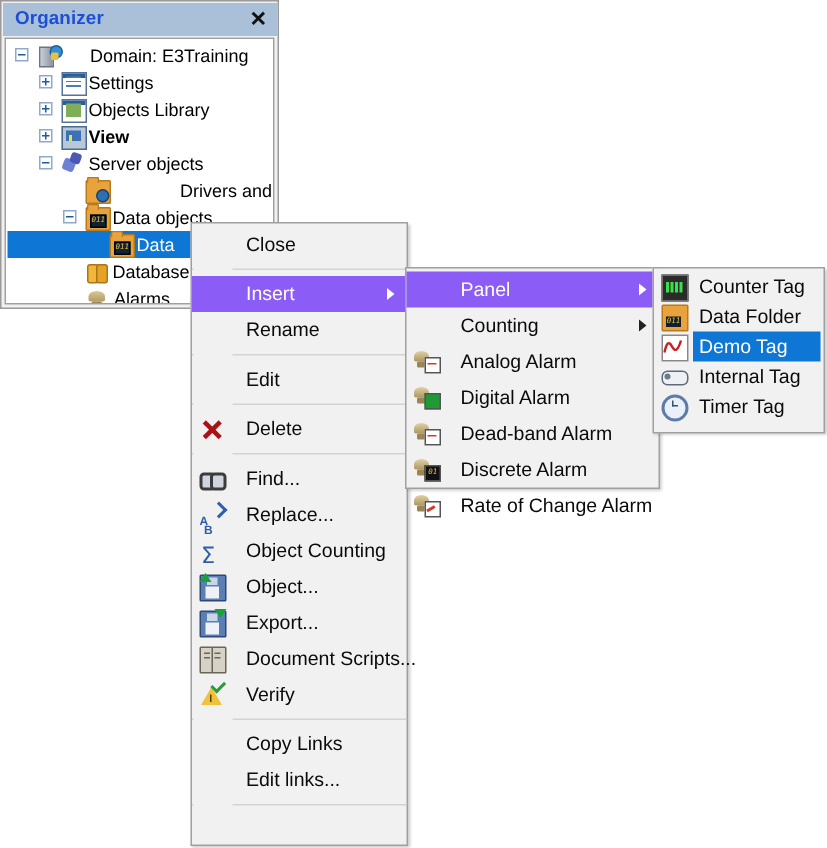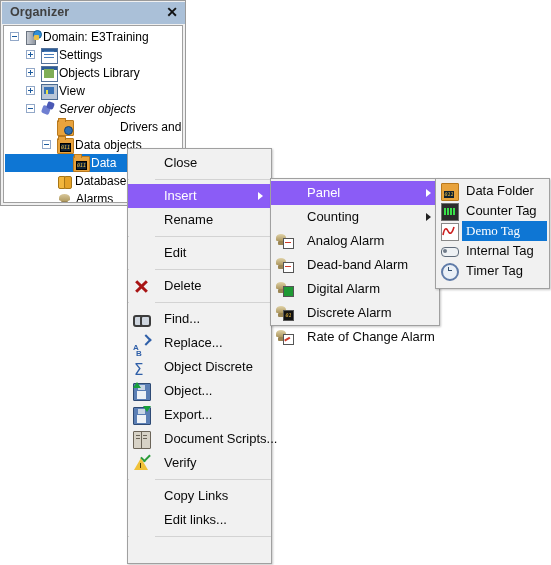--- a/index.html
+++ b/index.html
@@ -34,21 +34,21 @@
     width: 183px;
     height: 22px;
     background: #aac0d8;
     box-sizing: border-box;
   }
   #organizer-title {
     position: absolute;
     left: 8px; top: 3px;
     font-size: 12.5px;
     font-weight: bold;
-    color: #404040;
+    color: #1d4ed8;
     letter-spacing: .1px;
   }
   #organizer-close {
     position: absolute;
     right: 7px; top: 2px;
     font-size: 14px;
     font-weight: bold;
     color: #111;
     line-height: 16px;
     cursor: default;
@@ -293,21 +293,21 @@
   </div>
   <div id="tree-frame">
     <div id="tree">
         <div class="tnode">
           <span class="expander" style="left: 6px;"></span>
           <span class="ic ic-domain" style="position: absolute; left: 21px; top: 2px;">
             <i class="tower"></i>
             <i class="glob"></i>
             <i class="yel"></i>
           </span>
-          <span class="tlabel" style="left: 39px;">Domain: E3Training</span>
+          <span class="tlabel" style="left: 56px;">Domain: E3Training</span>
         </div>
         <div class="tnode">
           <span class="expander plus" style="left: 22px;"></span>
           <span class="ic ic-doc" style="position: absolute; left: 37px; top: 2px;">
             <i class="cap"></i>
             <i class="bars"></i>
           </span>
           <span class="tlabel" style="left: 55px;">Settings</span>
         </div>
         <div class="tnode">
@@ -317,29 +317,29 @@
             <i class="bars" style="background:#7fae58"></i>
           </span>
           <span class="tlabel" style="left: 55px;">Objects Library</span>
         </div>
         <div class="tnode">
           <span class="expander plus" style="left: 22px;"></span>
           <span class="ic ic-monitor" style="position: absolute; left: 37px; top: 2px;">
             <i class="scr"></i>
             <i class="bar"></i>
           </span>
-          <span class="tlabel" style="left: 55px;">View</span>
+          <span class="tlabel" style="left: 55px; font-weight: bold;">View</span>
         </div>
         <div class="tnode">
           <span class="expander" style="left: 22px;"></span>
           <span class="ic ic-gears" style="position: absolute; left: 37px; top: 2px;">
             <i class="g1"></i>
             <i class="g2"></i>
           </span>
-          <span class="tlabel" style="left: 55px; font-style: italic;">Server objects</span>
+          <span class="tlabel" style="left: 55px;">Server objects</span>
         </div>
         <div class="tnode">
           <span class="ic ic-folder" style="position: absolute; left: 53px; top: 2px;">
             <i class="badgeblue"></i>
           </span>
           <span class="tlabel" style="left: 71px; padding-left: 45px;">Drivers and OPC</span>
         </div>
         <div class="tnode">
           <span class="expander" style="left: 38px;"></span>
           <span class="ic ic-folder" style="position: absolute; left: 53px; top: 2px;">
@@ -407,21 +407,21 @@
         <span class="a">A</span>
         <span class="b">B</span>
         <i class="ar"></i>
       </span>
       <span class="mlabel">Replace...</span>
     </div>
     <div class="mi">
       <span class="mic micon">
         <span class="mic-sigma">Σ</span>
       </span>
-      <span class="mlabel">Object Discrete</span>
+      <span class="mlabel">Object Counting</span>
     </div>
     <div class="mi">
       <span class="mic micon mic-disk">
         <i class="top"></i>
         <i class="sh"></i>
         <i class="ar"></i>
       </span>
       <span class="mlabel">Object...</span>
     </div>
     <div class="mi">
@@ -477,33 +477,33 @@
         <i class="chip">
           <i class="wv"></i>
         </i>
       </span>
       <span class="mlabel">Analog Alarm</span>
     </div>
     <div class="mi">
       <span class="mic micon mic-alarm">
         <i class="shade"></i>
         <i class="base"></i>
+        <i class="chip grn"></i>
+      </span>
+      <span class="mlabel">Digital Alarm</span>
+    </div>
+    <div class="mi">
+      <span class="mic micon mic-alarm">
+        <i class="shade"></i>
+        <i class="base"></i>
         <i class="chip">
           <i class="wv"></i>
         </i>
       </span>
       <span class="mlabel">Dead-band Alarm</span>
-    </div>
-    <div class="mi">
-      <span class="mic micon mic-alarm">
-        <i class="shade"></i>
-        <i class="base"></i>
-        <i class="chip grn"></i>
-      </span>
-      <span class="mlabel">Digital Alarm</span>
     </div>
     <div class="mi">
       <span class="mic micon mic-alarm">
         <i class="shade"></i>
         <i class="base"></i>
         <i class="chip blk" style="color:#f5c242;font-size:5px;text-align:center;line-height:9px;font-family:'DejaVu Sans Mono',monospace">01</i>
       </span>
       <span class="mlabel">Discrete Alarm</span>
     </div>
     <div class="mi">
@@ -514,35 +514,35 @@
           <i class="wv" style="border-top:2px solid #d03a2a;transform:rotate(-30deg)"></i>
         </i>
       </span>
       <span class="mlabel">Rate of Change Alarm</span>
     </div>
   </div>
 
 <div class="menu" id="ctx-panel">
   <div class="gutter"></div>
 <div class="mi">
-      <span class="mic micon mic-datafolder">
-        <i class="b">011</i>
-      </span>
-      <span class="mlabel">Data Folder</span>
-    </div>
-    <div class="mi">
       <span class="mic micon mic-counter">
         <i class="d" style="left:2px"></i>
         <i class="d" style="left:5px"></i>
         <i class="d" style="left:8px"></i>
         <i class="d" style="left:11px"></i>
       </span>
       <span class="mlabel">Counter Tag</span>
     </div>
-    <div class="mi" style="color: rgb(255, 255, 255); font-family: Liberation Serif, serif;">
+    <div class="mi">
+      <span class="mic micon mic-datafolder">
+        <i class="b">011</i>
+      </span>
+      <span class="mlabel">Data Folder</span>
+    </div>
+    <div class="mi" style="color: rgb(255, 255, 255);">
       <div class="hlbar"></div>
       <span class="mic micon mic-demo"><svg width="14" height="14" viewBox="0 0 14 14">
           <path d="M1 11 Q3 1 6 7 T12 3" stroke="#cc1f1f" stroke-width="1.6" fill="none"></path>
         </svg></span>
       <span class="mlabel" style="color: rgb(255, 255, 255);">Demo Tag</span>
     </div>
     <div class="mi">
       <span class="mic micon mic-internal">
         <i class="pill"></i>
         <i class="dot"></i>

